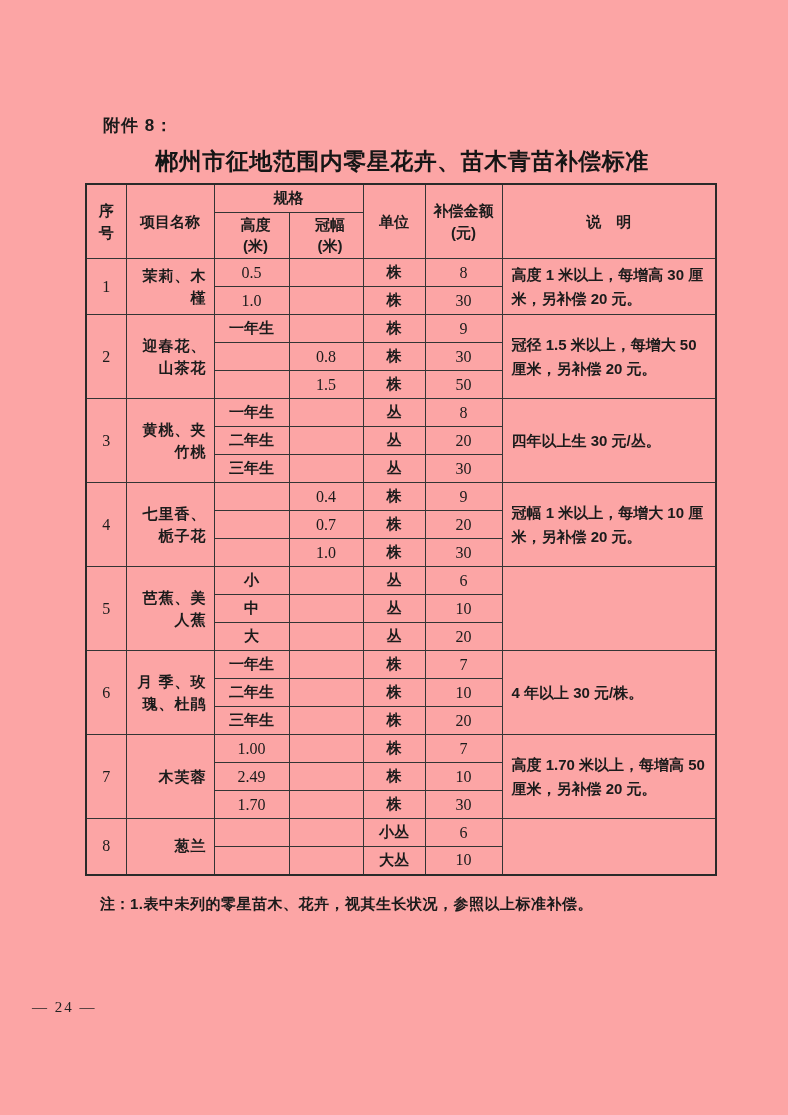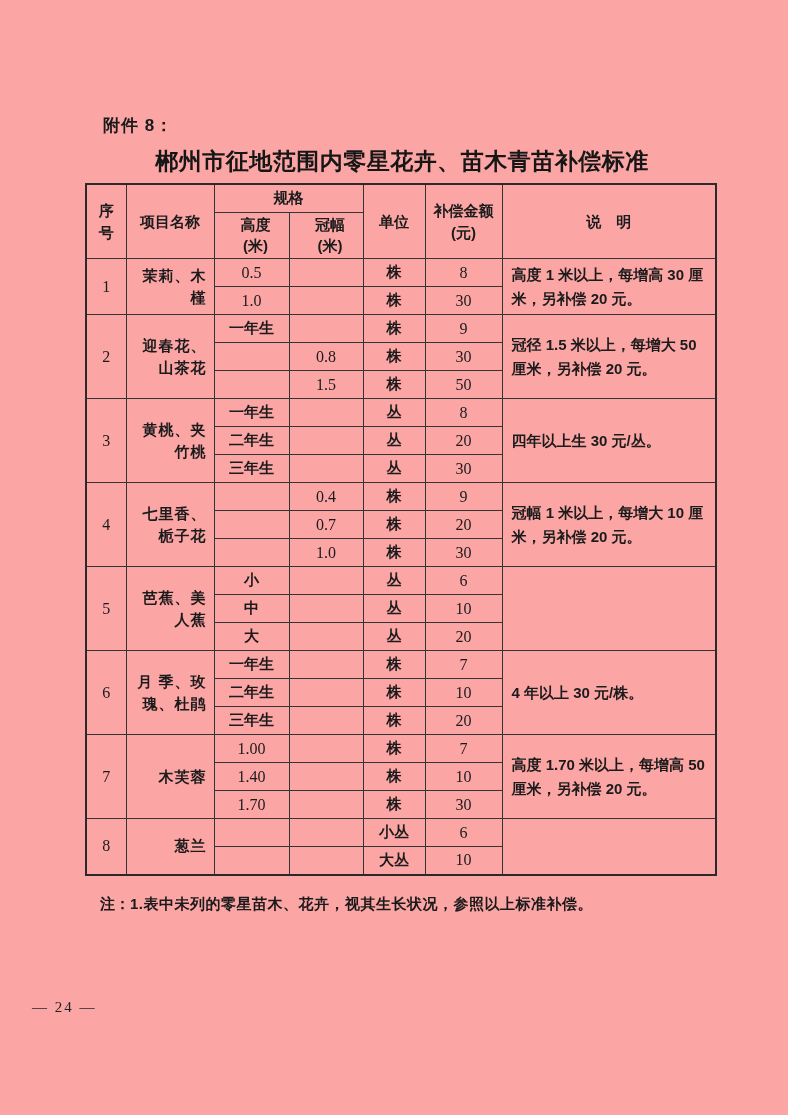--- a/index.html
+++ b/index.html
@@ -277,21 +277,21 @@
         <tr>
           <td class="num" rowspan="3">7</td>
           <td class="item-name" rowspan="3">木芙蓉</td>
           <td class="num">1.00</td>
           <td></td>
           <td>株</td>
           <td class="num">7</td>
           <td class="note" rowspan="3">高度 1.70 米以上，每增高 50 厘米，另补偿 20 元。</td>
         </tr>
         <tr>
-          <td class="num">1.40</td>
+          <td class="num">2.49</td>
           <td></td>
           <td>株</td>
           <td class="num">10</td>
         </tr>
         <tr>
           <td class="num">1.70</td>
           <td></td>
           <td>株</td>
           <td class="num">30</td>
         </tr>

